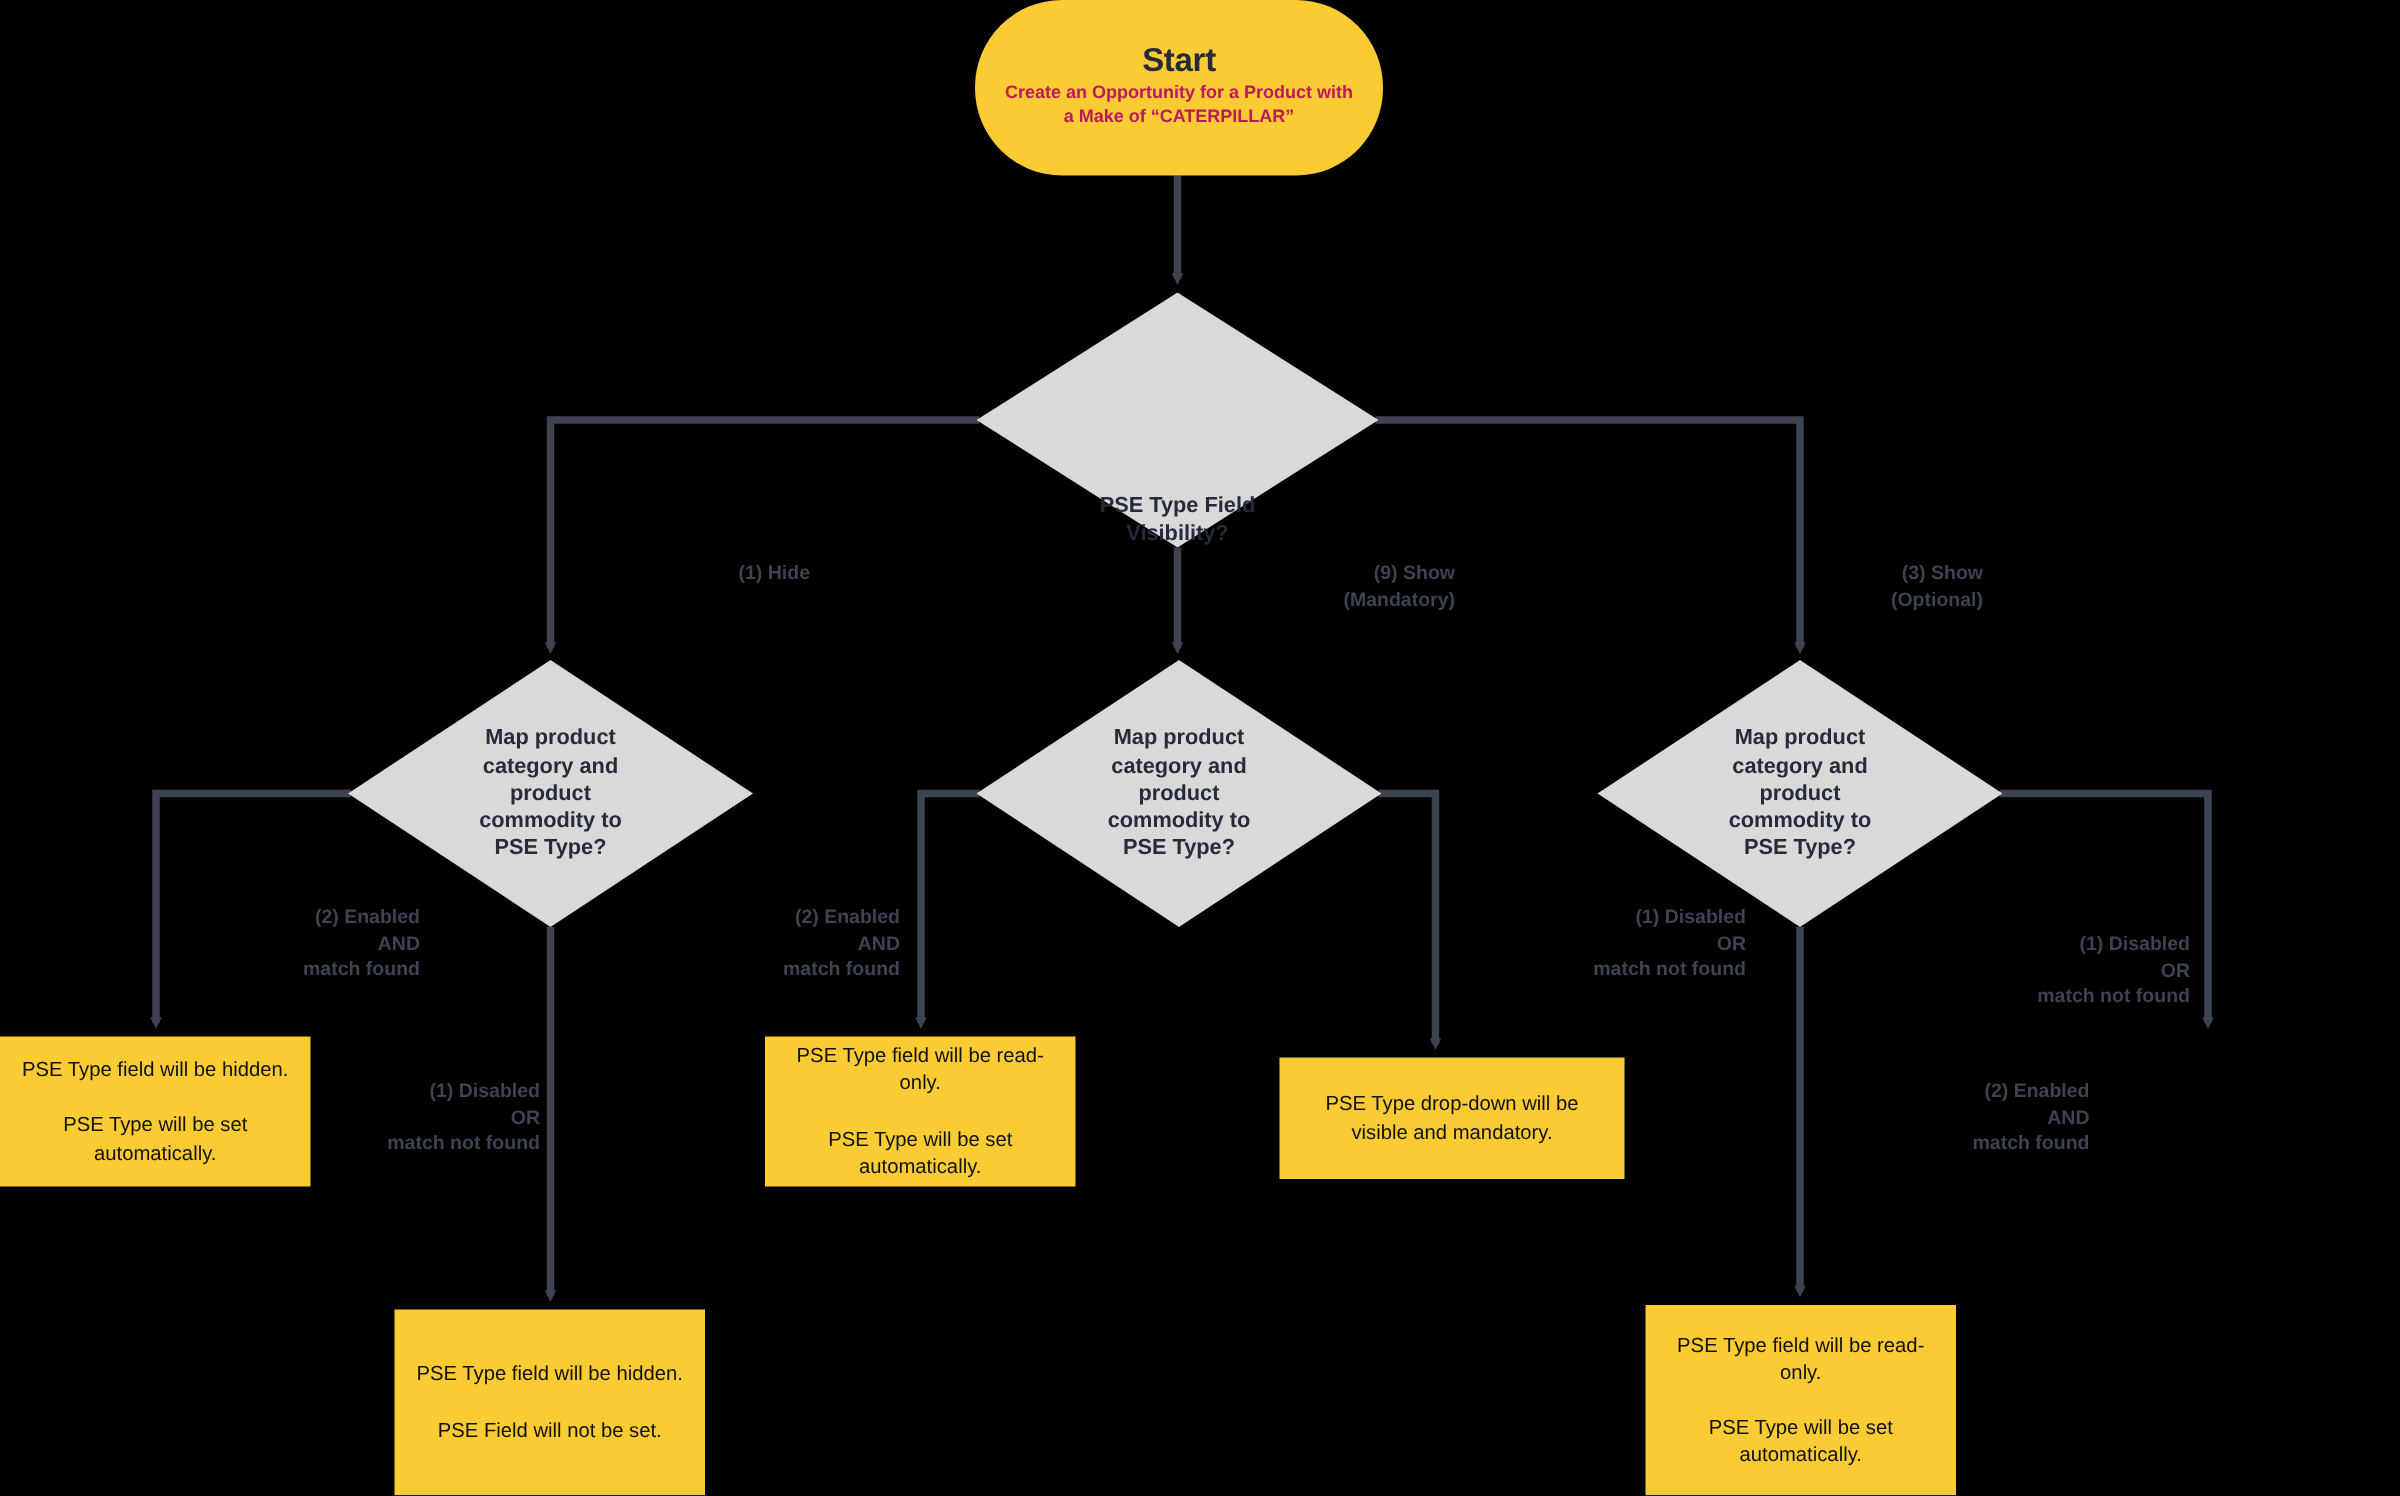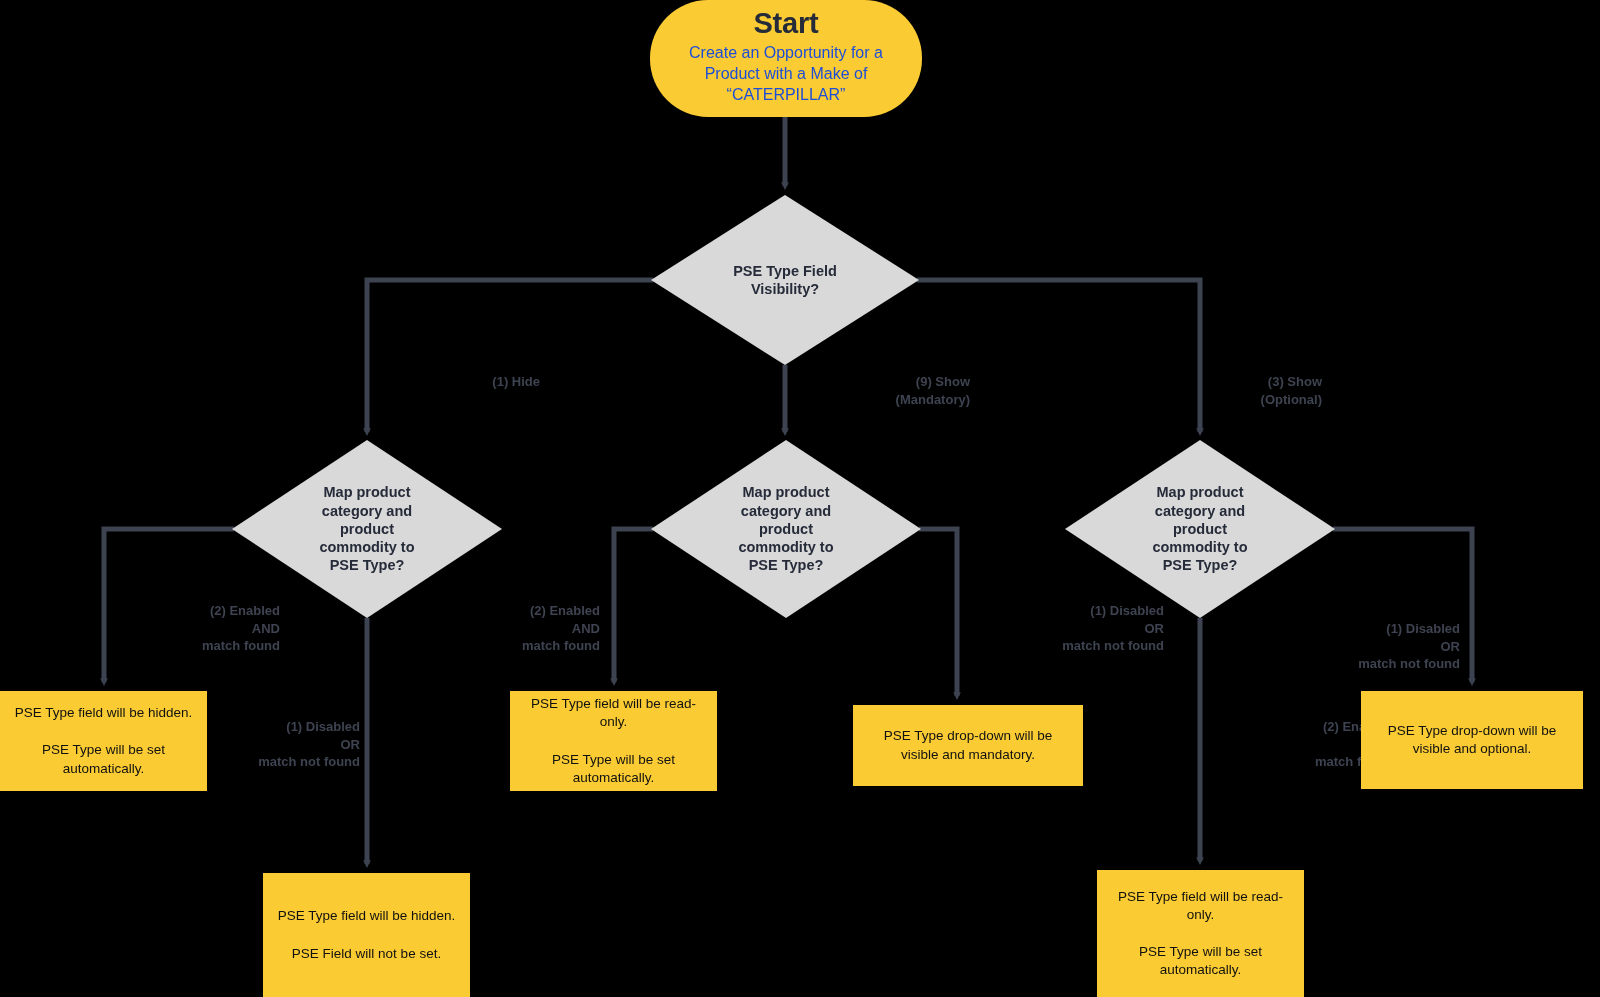--- a/index.html
+++ b/index.html
@@ -38,32 +38,32 @@
     border-radius: 58px;
     box-sizing: border-box;
     display: flex;
     flex-direction: column;
     align-items: center;
     justify-content: center;
     padding: 4px 16px 8px 16px;
     color: #252B39;
   }
   .start-title {
-    font-size: 29px;
+    font-size: 22px;
     font-weight: bold;
     line-height: 1.05;
     letter-spacing: -0.2px;
     margin-bottom: 3px;
   }
   .start-sub {
-    font-size: 16px;
-    font-weight: normal;
+    font-size: 12px;
+    font-weight: bold;
     line-height: 1.32;
     text-align: center;
-    color: #1d4ed8;
+    color: #be185d;
   }
 
   
   .diamond {
     position: absolute;
     display: flex;
     align-items: center;
     justify-content: center;
   }
   .diamond .shape {
@@ -79,21 +79,21 @@
     position: relative;
     text-align: center;
     font-size: 14.5px;
     font-weight: bold;
     line-height: 1.26;
     color: #252B39;
     width: 74%;
     z-index: 2;
     white-space: pre-line;
   }
-  .d-root  { left: 651px; top: 195px;  width: 268px; height: 170px; }
+  .d-root  { left: 651px; top: 195px;  width: 268px; height: 170px; align-items: flex-end; }
   .d-left  { left: 232px; top: 440px;  width: 270px; height: 178px; }
   .d-mid   { left: 651px; top: 440px;  width: 270px; height: 178px; }
   .d-right { left: 1065px; top: 440px; width: 270px; height: 178px; }
 
   
   .outcome {
     position: absolute;
     background: #FBCB33;
     box-sizing: border-box;
     display: flex;
@@ -258,17 +258,14 @@
 
   <div class="outcome o-dd-mand">
     <div>PSE Type drop-down will be visible and mandatory.</div>
   </div>
 
   <div class="outcome o-ro-auto-r">
     <div>PSE Type field will be read-only.</div>
     <div class="line2">PSE Type will be set automatically.</div>
   </div>
 
-  <div class="outcome o-dd-opt">
-    <div>PSE Type drop-down will be visible and optional.</div>
-  </div>
 
 </div>
 
 </body></html>

